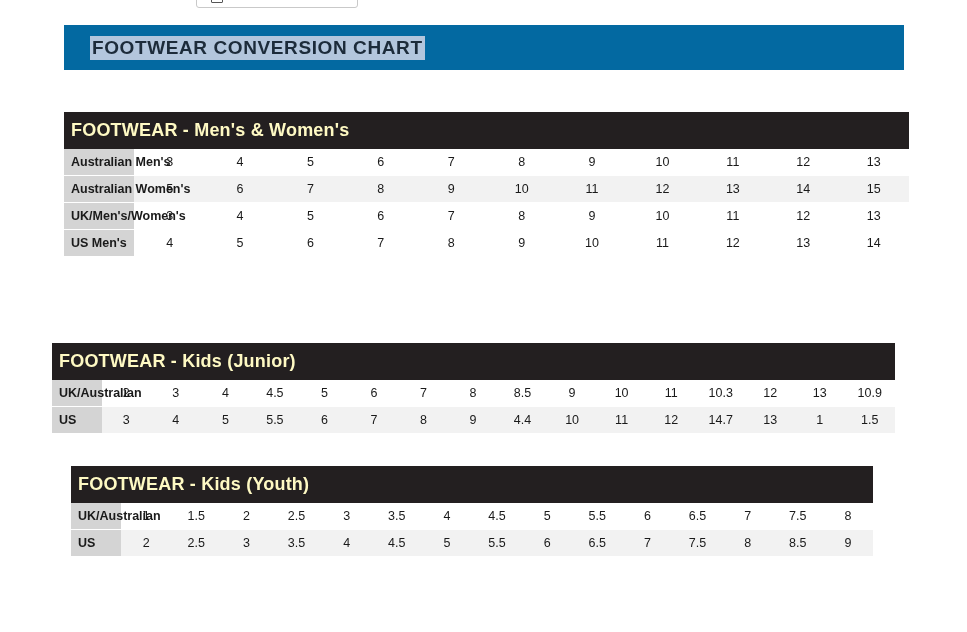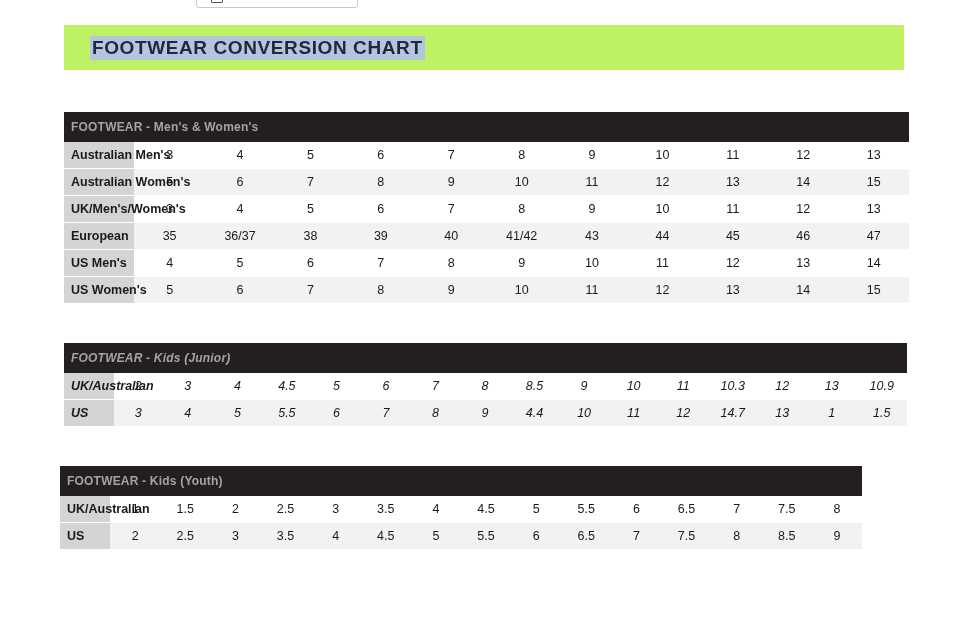--- a/index.html
+++ b/index.html
@@ -39,21 +39,21 @@
     box-sizing: border-box;
   }
 
   
   .title-banner {
     position: absolute;
     left: 64px;
     top: 25px;
     width: 840px;
     height: 45px;
-    background: #bef264;
+    background: #0369a1;
     display: flex;
     align-items: center;
   }
   .title-text {
     margin-left: 26px;
     font-size: 19px;
     font-weight: bold;
     letter-spacing: 0.6px;
     color: #1c2b3a;
     background: #b3c6dd;
@@ -64,23 +64,23 @@
   .table-block {
     position: absolute;
     border-collapse: collapse;
   }
   .tbl {
     border-collapse: collapse;
     table-layout: fixed;
   }
   .tbl th.section-header {
     background: #231f20;
-    color: #a3a3a3;
+    color: #fef9c3;
     text-align: left;
-    font-size: 12px;
+    font-size: 18px;
     font-weight: bold;
     padding: 8px 0 8px 7px;
     letter-spacing: 0.2px;
     margin-left: 12px;
   }
   .tbl td.rowlabel {
     background: #d4d4d4;
     font-weight: bold;
     font-size: 12.5px;
     padding: 6px 0 6px 7px;
@@ -102,25 +102,25 @@
   }
   .tbl tr.body-row.alt td.rowlabel {
     background: #d4d4d4;
   }
 
   
   #block-adult { left: 64px; top: 112px; }
   #block-adult .tbl { width: 845px; }
   #block-adult td.rowlabel, #block-adult th.section-header { width: 155px; }
 
-  #block-junior { left: 64px; top: 343px; font-style: italic; }
+  #block-junior { left: 52px; top: 343px; }
   #block-junior .tbl { width: 843px; }
   #block-junior td.rowlabel, #block-junior th.section-header { width: 160px; }
 
-  #block-youth { left: 60px; top: 466px; }
+  #block-youth { left: 71px; top: 466px; }
   #block-youth .tbl { width: 802px; }
   #block-youth td.rowlabel, #block-youth th.section-header { width: 163px; }
 </style>
 </head>
 <body>
 
 <div class="top-stub">
   <span class="top-stub-icon"></span>
 </div>
 
@@ -171,61 +171,33 @@
         <td class="val">5</td>
         <td class="val">6</td>
         <td class="val">7</td>
         <td class="val">8</td>
         <td class="val">9</td>
         <td class="val">10</td>
         <td class="val">11</td>
         <td class="val">12</td>
         <td class="val">13</td>
       </tr>
-      <tr class="body-row alt">
-        <td class="rowlabel">European</td>
-        <td class="val">35</td>
-        <td class="val">36/37</td>
-        <td class="val">38</td>
-        <td class="val">39</td>
-        <td class="val">40</td>
-        <td class="val">41/42</td>
-        <td class="val">43</td>
-        <td class="val">44</td>
-        <td class="val">45</td>
-        <td class="val">46</td>
-        <td class="val">47</td>
-      </tr>
       <tr class="body-row">
         <td class="rowlabel">US Men's</td>
         <td class="val">4</td>
         <td class="val">5</td>
         <td class="val">6</td>
         <td class="val">7</td>
         <td class="val">8</td>
         <td class="val">9</td>
         <td class="val">10</td>
         <td class="val">11</td>
         <td class="val">12</td>
         <td class="val">13</td>
         <td class="val">14</td>
-      </tr>
-      <tr class="body-row alt">
-        <td class="rowlabel">US Women's</td>
-        <td class="val">5</td>
-        <td class="val">6</td>
-        <td class="val">7</td>
-        <td class="val">8</td>
-        <td class="val">9</td>
-        <td class="val">10</td>
-        <td class="val">11</td>
-        <td class="val">12</td>
-        <td class="val">13</td>
-        <td class="val">14</td>
-        <td class="val">15</td>
       </tr>
     </tbody>
   </table>
 </div>
 
 <div class="table-block" id="block-junior">
   <table class="tbl">
     <thead>
       <tr>
         <th class="section-header" colspan="17">FOOTWEAR - Kids (Junior)</th>

